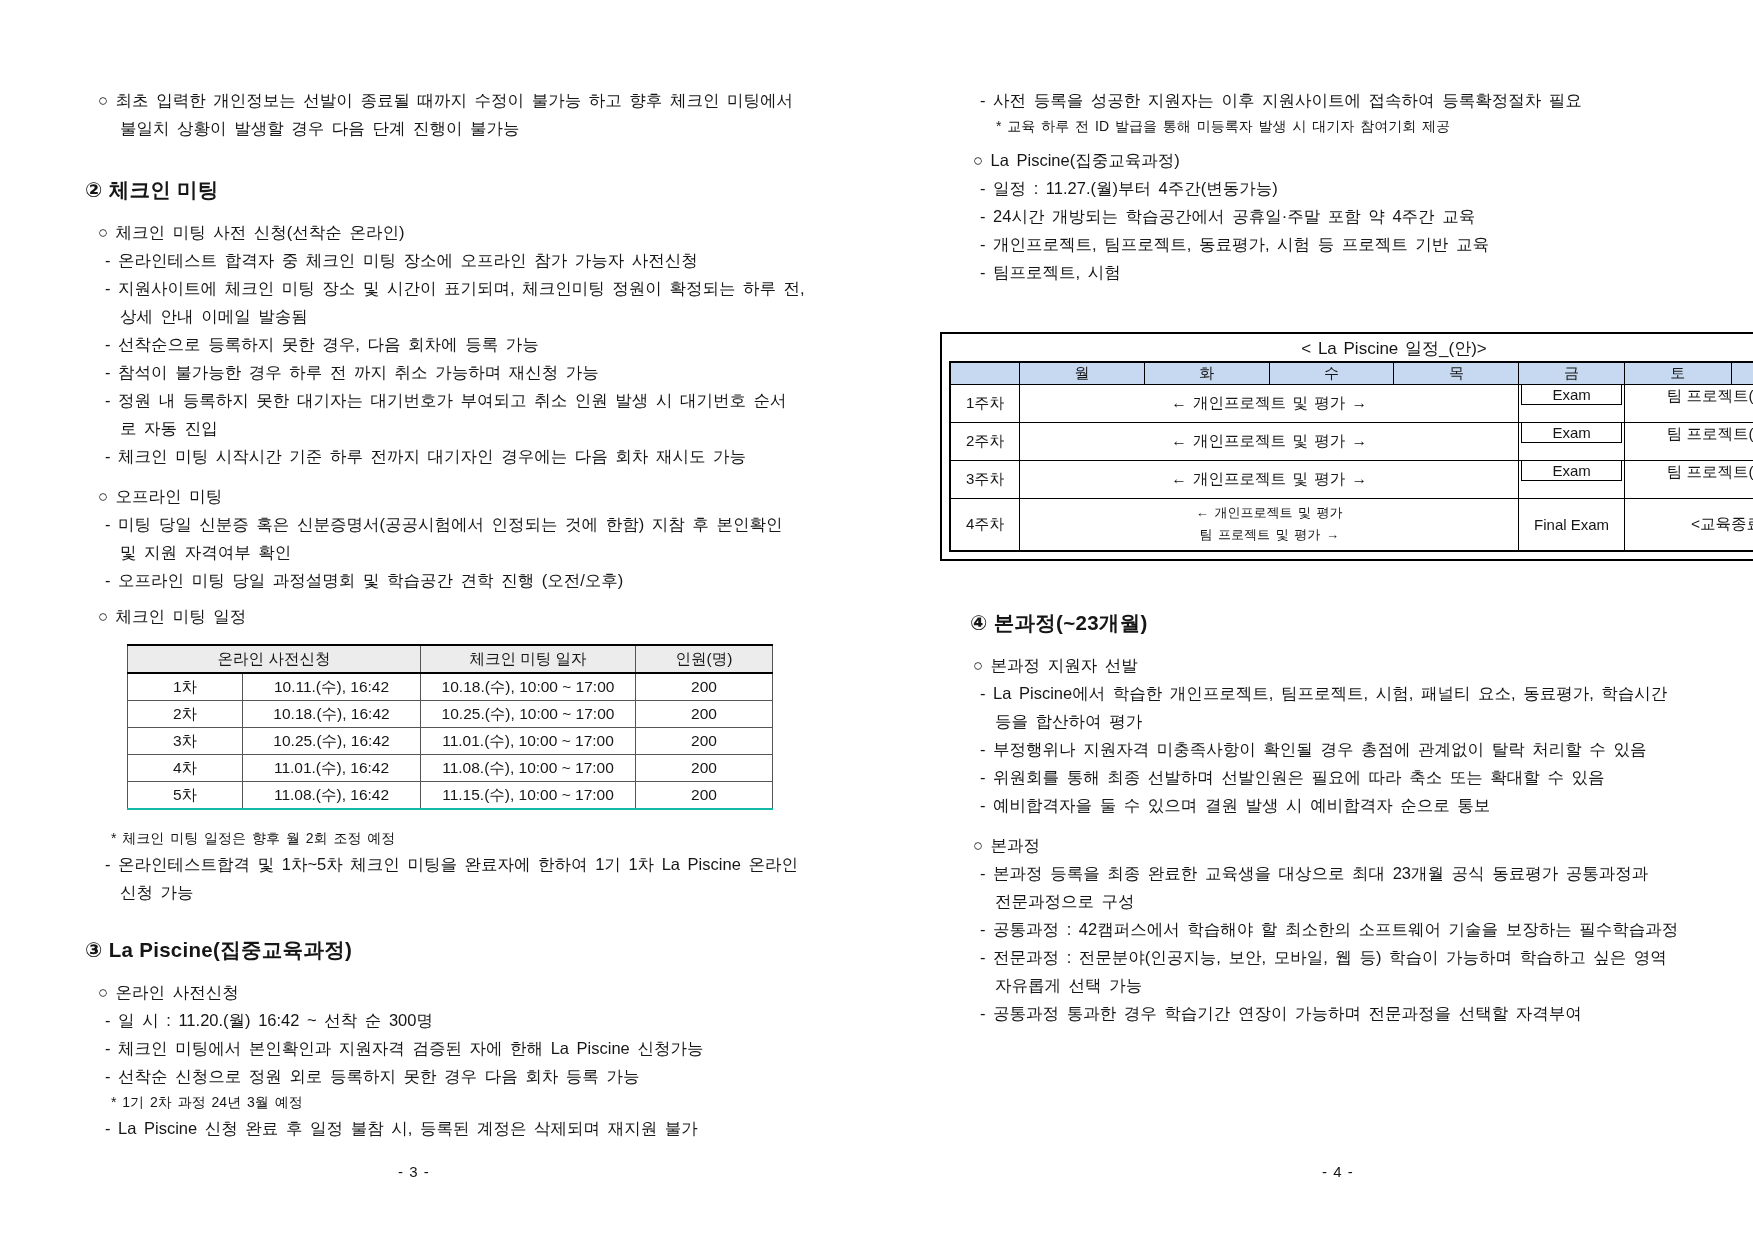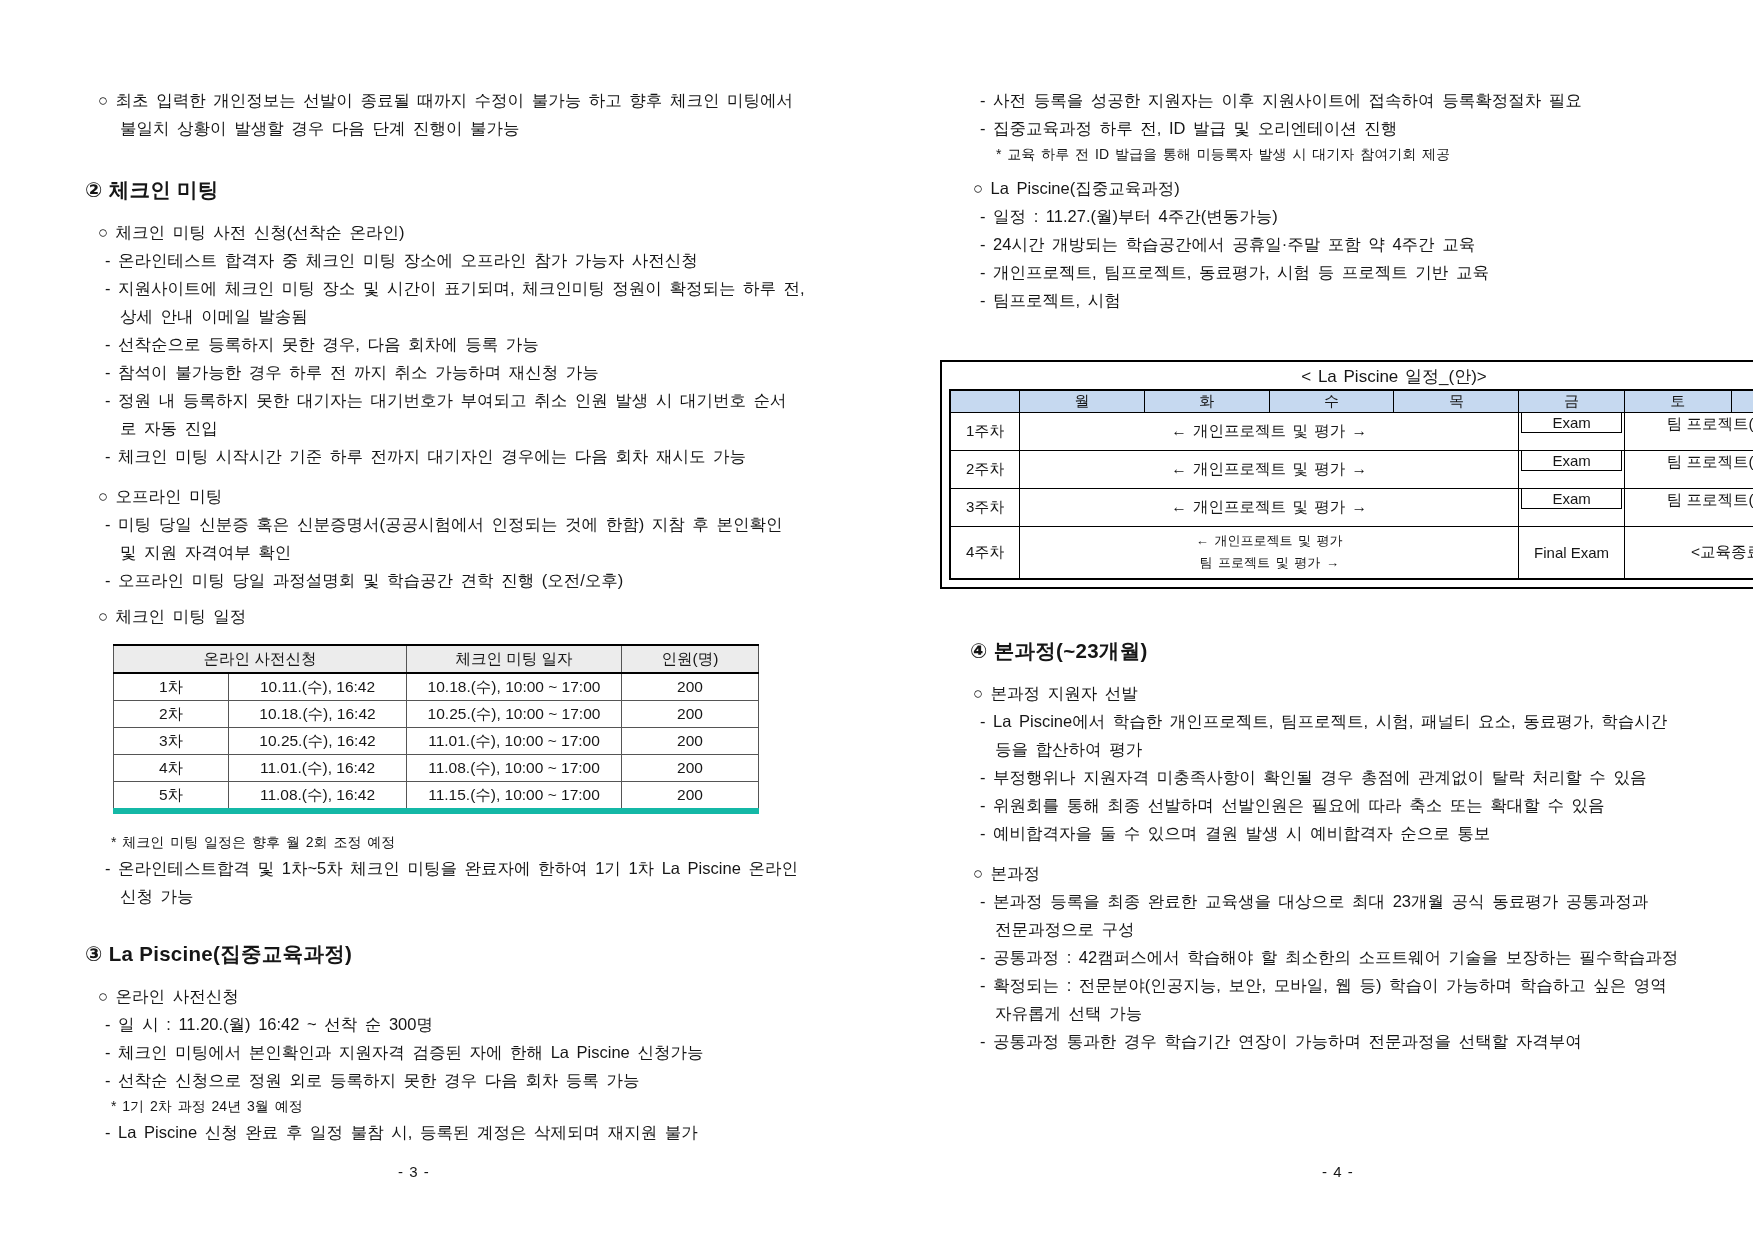--- a/index.html
+++ b/index.html
@@ -13,22 +13,22 @@
 
   .ln{font-size:16.5px;line-height:28px;white-space:nowrap;word-spacing:3px}
   .ind1{padding-left:13px}   
   .ind2{padding-left:20px}   
   .ind3{padding-left:35px}   
   .bold{font-weight:normal}
   .note{font-size:14px;line-height:24px;padding-left:26px;word-spacing:2px;white-space:nowrap}
   .h-big{font-size:20.5px;font-weight:bold;line-height:32px;letter-spacing:.3px;white-space:nowrap}
 
   
-  .t1{border-collapse:collapse;table-layout:fixed;width:645px;margin:14px 0 0 28px;
-      border-top:2px solid #000;border-bottom:6px solid #14b8a6}
+  .t1{border-collapse:collapse;table-layout:fixed;width:645px;margin:14px 0 0 42px;
+      border-top:2px solid #000;border-bottom:2px solid #14b8a6}
   .t1 th,.t1 td{border:1px solid #555;font-size:15.5px;font-weight:normal;
       text-align:center;height:26px;padding:0;white-space:nowrap;overflow:hidden}
   .t1 thead th{border-bottom:2px solid #000}
 
   
   .box{margin:46px 0 0 -20px;width:908px;border:2px solid #000;box-sizing:border-box;
        padding:2px 7px 7px 7px;background:#fff}
   .box-title{font-size:17px;line-height:25px;text-align:center;word-spacing:2px;white-space:nowrap}
   .t2{border-collapse:collapse;table-layout:fixed;width:100%;border:2px solid #000}
   .t2 th,.t2 td{border:1.5px solid #000;padding:0;white-space:nowrap;overflow:hidden}
@@ -137,21 +137,20 @@
   <div class="ln ind1 bold mt12">○ 온라인 사전신청</div>
   <div class="ln ind2">- 일 시 : 11.20.(월) 16:42 ~ 선착 순 300명</div>
   <div class="ln ind2">- 체크인 미팅에서 본인확인과 지원자격 검증된 자에 한해 La Piscine 신청가능</div>
   <div class="ln ind2">- 선착순 신청으로 정원 외로 등록하지 못한 경우 다음 회차 등록 가능</div>
   <div class="note">* 1기 2차 과정 24년 3월 예정</div>
   <div class="ln ind2">- La Piscine 신청 완료 후 일정 불참 시, 등록된 계정은 삭제되며 재지원 불가</div>
 </div>
 
 <div class="page pg4">
   <div class="ln ind2">- 사전 등록을 성공한 지원자는 이후 지원사이트에 접속하여 등록확정절차 필요</div>
-  <div class="ln ind2">- 집중교육과정 하루 전, ID 발급 및 오리엔테이션 진행</div>
   <div class="note" style="padding-left:36px">* 교육 하루 전 ID 발급을 통해 미등록자 발생 시 대기자 참여기회 제공</div>
 
   <div class="ln ind1 mt8">○ La Piscine(집중교육과정)</div>
   <div class="ln ind2">- 일정 : 11.27.(월)부터 4주간(변동가능)</div>
   <div class="ln ind2">- 24시간 개방되는 학습공간에서 공휴일·주말 포함 약 4주간 교육</div>
   <div class="ln ind2">- 개인프로젝트, 팀프로젝트, 동료평가, 시험 등 프로젝트 기반 교육</div>
   <div class="ln ind2">- 팀프로젝트, 시험</div>
 
   <div class="box">
     <div class="box-title">&lt; La Piscine 일정_(안)&gt;</div>
@@ -222,19 +221,19 @@
   <div class="ln ind2">- La Piscine에서 학습한 개인프로젝트, 팀프로젝트, 시험, 패널티 요소, 동료평가, 학습시간</div>
   <div class="ln ind3">등을 합산하여 평가</div>
   <div class="ln ind2">- 부정행위나 지원자격 미충족사항이 확인될 경우 총점에 관계없이 탈락 처리할 수 있음</div>
   <div class="ln ind2">- 위원회를 통해 최종 선발하며 선발인원은 필요에 따라 축소 또는 확대할 수 있음</div>
   <div class="ln ind2">- 예비합격자을 둘 수 있으며 결원 발생 시 예비합격자 순으로 통보</div>
 
   <div class="ln ind1 mt12">○ 본과정</div>
   <div class="ln ind2">- 본과정 등록을 최종 완료한 교육생을 대상으로 최대 23개월 공식 동료평가 공통과정과</div>
   <div class="ln ind3">전문과정으로 구성</div>
   <div class="ln ind2">- 공통과정 : 42캠퍼스에서 학습해야 할 최소한의 소프트웨어 기술을 보장하는 필수학습과정</div>
-  <div class="ln ind2">- 확정되는 : 전문분야(인공지능, 보안, 모바일, 웹 등) 학습이 가능하며 학습하고 싶은 영역</div>
+  <div class="ln ind2">- 전문과정 : 전문분야(인공지능, 보안, 모바일, 웹 등) 학습이 가능하며 학습하고 싶은 영역</div>
   <div class="ln ind3">자유롭게 선택 가능</div>
   <div class="ln ind2">- 공통과정 통과한 경우 학습기간 연장이 가능하며 전문과정을 선택할 자격부여</div>
 </div>
 
 <div class="pgnum" id="pn3">- 3 -</div>
 <div class="pgnum" id="pn4">- 4 -</div>
 
 </body></html>

